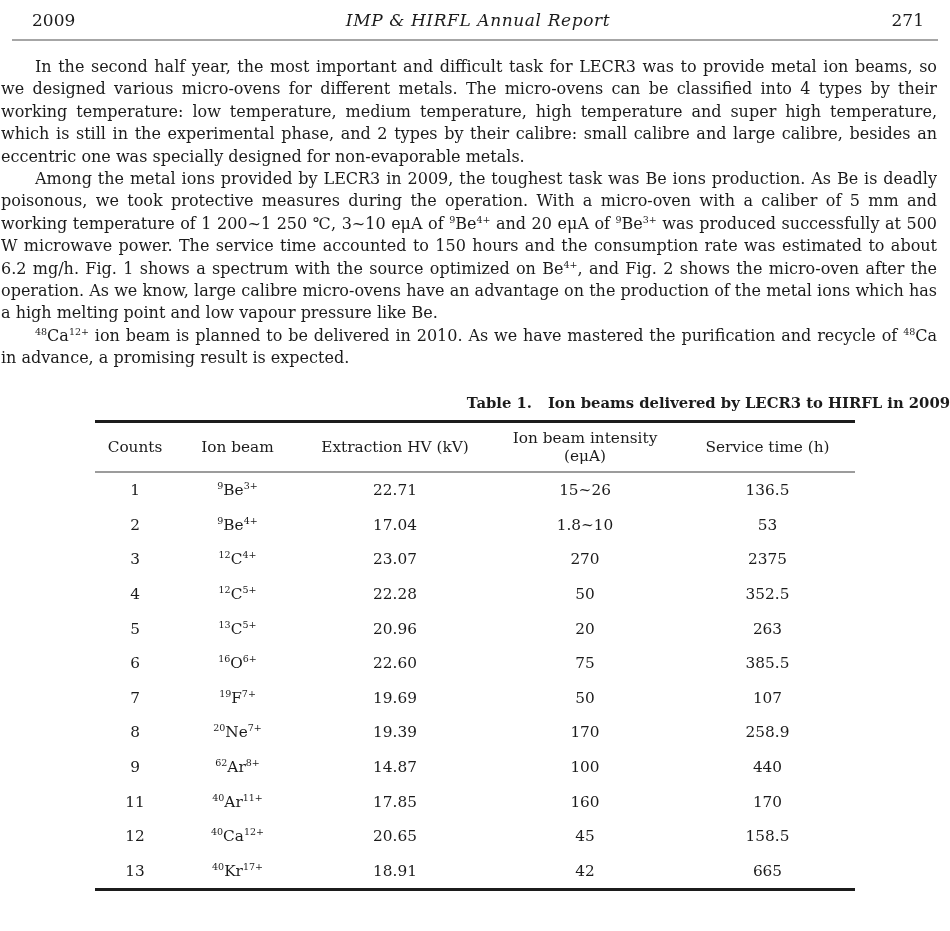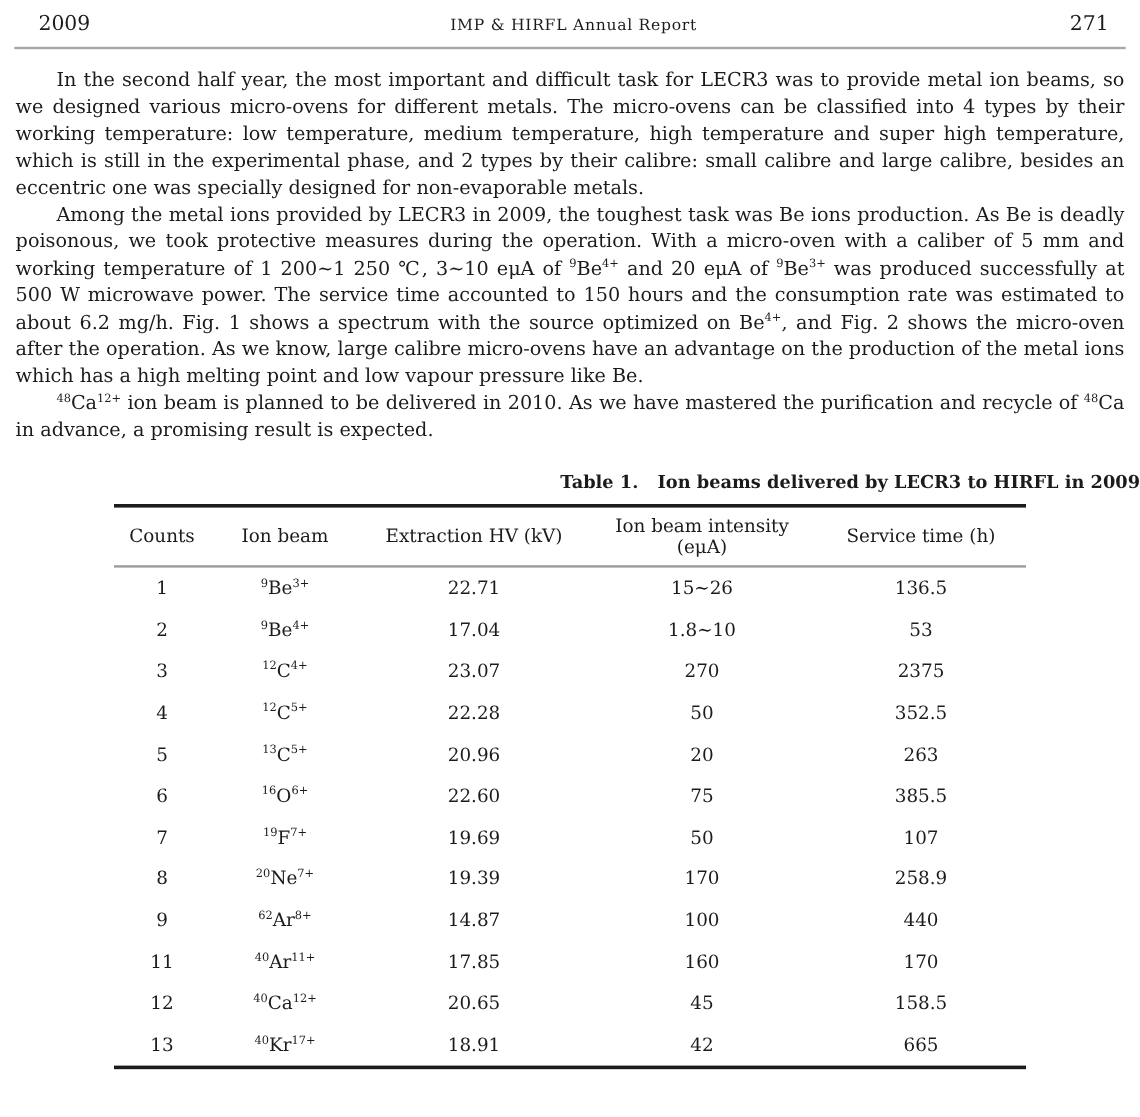--- a/index.html
+++ b/index.html
@@ -9,27 +9,27 @@
     overflow:hidden;
   }
   .page{box-sizing:border-box;width:950px;height:774px;position:relative;}
 
   
   .running-head{
     display:grid;grid-template-columns:1fr auto 1fr;align-items:baseline;
     padding:10px 26px 0 32px;font-size:17px;
   }
   .rh-year{justify-self:start;}
-  .rh-title{justify-self:center;font-size:13px;letter-spacing:.6px;}
+  .rh-title{justify-self:center;font-size:17px;letter-spacing:.6px;font-style:italic;}
   .rh-page{justify-self:end;}
   .head-rule{height:2px;background:#a6a6a6;margin:9px 12px 0 12px;}
 
   
   .body-text{
-    padding:15px 13px 0 13px;font-size:16px;line-height:22.4px;
+    padding:15px 13px 0 1px;font-size:16px;line-height:22.4px;
     text-align:justify;height:322px;
   }
   .body-text p{margin:0;text-indent:34px;}
   sup{font-size:9.5px;line-height:0;vertical-align:super;letter-spacing:0;}
 
   
   .table-caption{text-align:right;font-weight:bold;font-size:14.8px;margin-top:16px;}
   .caption-label{margin-right:16px;}
 
   

